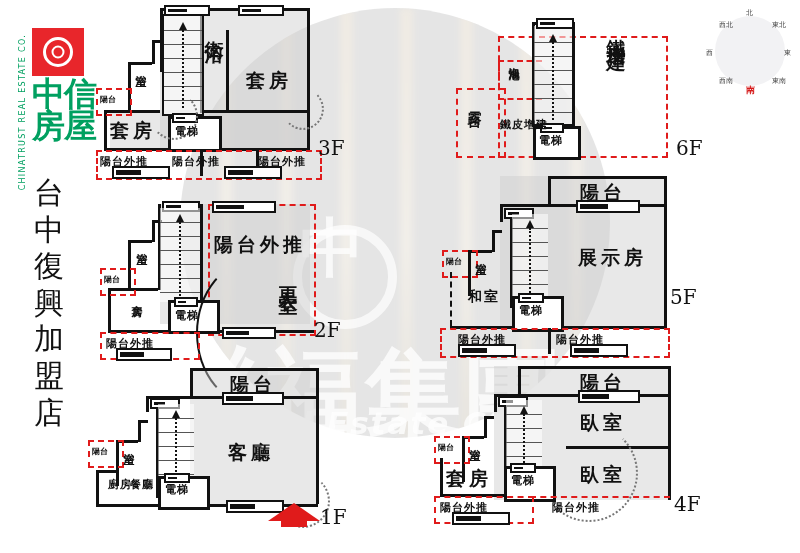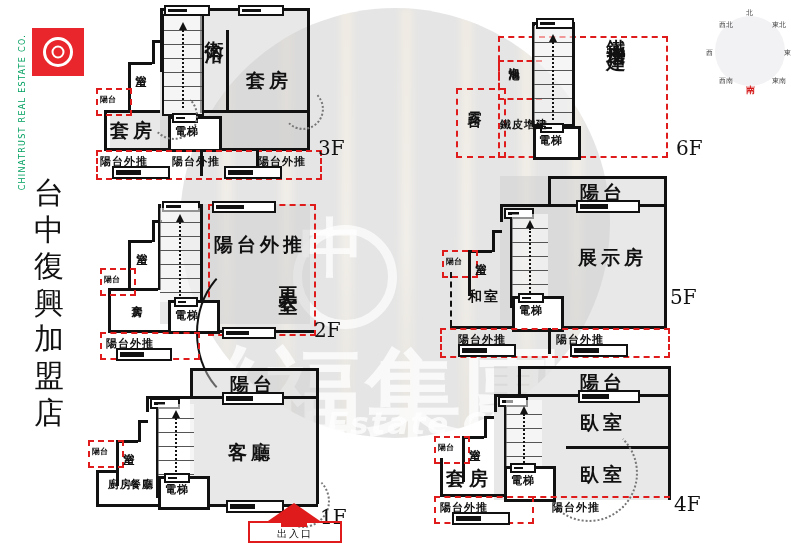--- a/index.html
+++ b/index.html
@@ -106,20 +106,21 @@
   </div>
   <div class="wm-mark"></div>
   <div class="wm-big wm-cn1">中</div>
   <div class="wm-big wm-cn2">樂福集團</div>
   <div class="wm-big wm-en">ove Real Estate Corporation</div>
   <div class="wm-big wm-cn3">感动 梦想 安</div>
 
   <div class="logo">
     <div class="logo-en">CHINATRUST REAL ESTATE CO.</div>
     <div class="logo-sq"></div>
+    <div class="logo-cn">中信<br>房屋</div>
   </div>
   <div class="store">
     <span>台</span>
     <span>中</span>
     <span>復</span>
     <span>興</span>
     <span>加</span>
     <span>盟</span>
     <span>店</span>
   </div>
@@ -376,24 +377,20 @@
     <div class="lbl sm vert" style="left:120px;top:444px;">浴室</div>
     <div class="lbl xs" style="left:92px;top:446px;">陽台</div>
     <div class="lbl sm" style="left:108px;top:478px;width:14px;line-height:1.25;">廚房</div>
     <div class="lbl sm" style="left:130px;top:478px;width:14px;line-height:1.25;">餐廳</div>
     <div class="lbl sm" style="left:165px;top:482px;">電梯</div>
     <div class="floor" style="left:320px;top:505px;">1F</div>
   </div>
 
   <div class="entr-ar"></div>
   <div class="entr-ar2"></div>
-  <div class="entr">
-
-    <div class="entr-t">出入口</div>
-  </div>
 
   <div>
     <div class="fill" style="left:494px;top:366px;width:176px;height:134px;"></div>
     <div class="wh" style="left:518px;top:366px;width:152px;"></div>
     <div class="wv" style="left:518px;top:366px;height:28px;"></div>
     <div class="wv" style="left:668px;top:366px;height:134px;"></div>
     <div class="wh" style="left:494px;top:394px;width:176px;"></div>
     <div class="win" style="left:578px;top:390px;width:58px;height:9px;">
         <i></i>
       </div>

